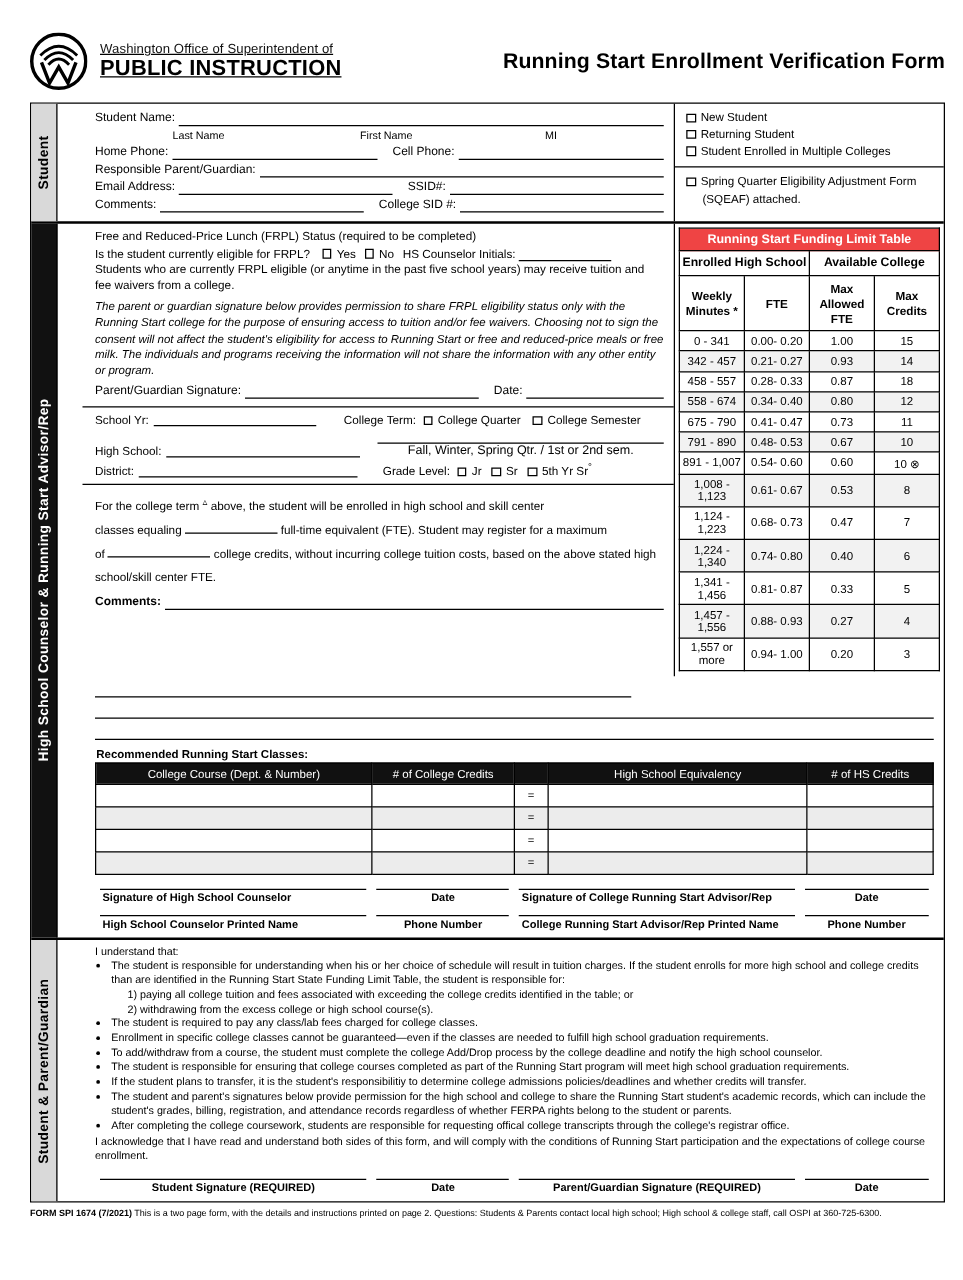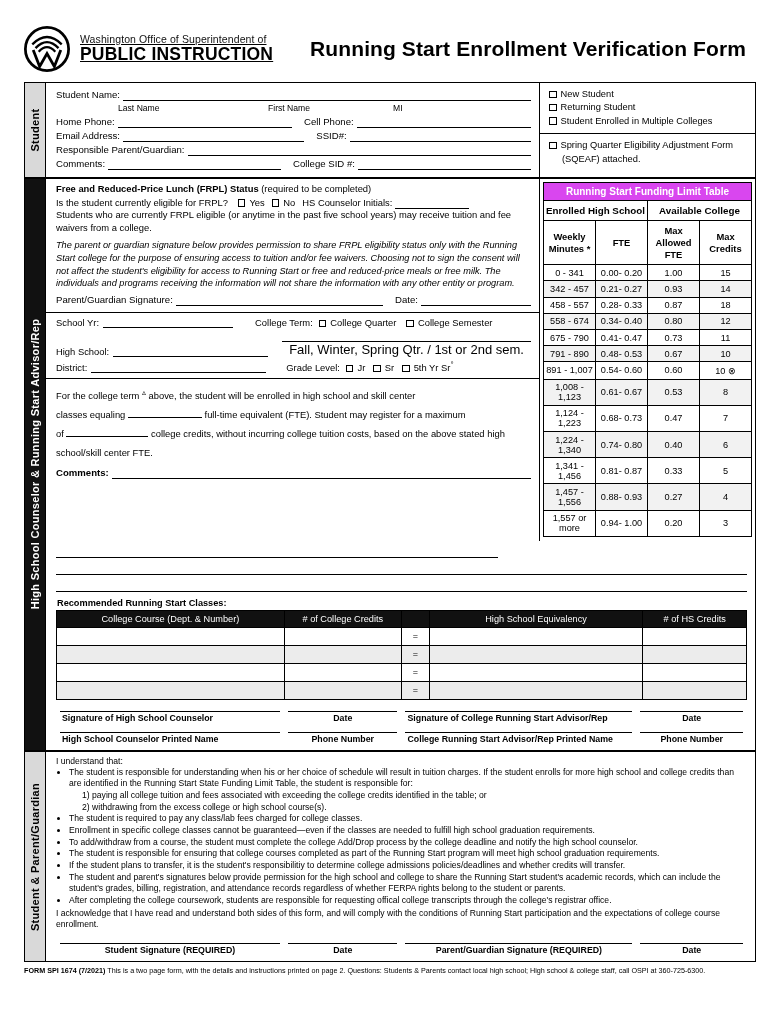--- a/index.html
+++ b/index.html
@@ -22,22 +22,22 @@
   .header {
     display: flex; align-items: center;
     padding: 22px 14px 6px 24px;
     height: 82px;
   }
   .logo-wrap { width: 46px; height: 46px; flex: 0 0 46px; }
   .ospi-text { margin-left: 10px; line-height: 1.05; text-decoration: underline; }
   .ospi-line1 { font-size: 10.5px; letter-spacing: .1px; color:#111; }
   .ospi-line2 { font-size: 17.5px; font-weight: bold; letter-spacing: .2px; color:#000; }
   .form-title {
-    margin-left: auto; margin-right: 10px;
-    font-size: 21px; font-weight: bold; letter-spacing: .1px;
+    margin-left: auto; 
+    font-size: 17px; font-weight: bold; letter-spacing: .1px;
     white-space: nowrap;
   }
 
   
   .frame {
     margin: 0 14px 0 24px;
     border: 1.6px solid #000;
     position: relative;
   }
 
@@ -54,72 +54,72 @@
   .side-tab span {
     position: absolute;
     left: 50%; top: 50%;
     transform: translate(-50%,-50%) rotate(-90deg);
     white-space: nowrap;
     font-weight: bold; font-size: 11px;
     letter-spacing: .3px;
   }
   .side-tab.dark span { color: #fff; }
 
-  .sbody { flex: 1 1 auto; min-width: 0; }
+  .sbody { flex: 1 1 auto; min-width: 0; padding-left: 20px; }
 
   
   .student-grid { display: flex; }
   .student-left { flex: 1 1 auto; padding: 6px 8px 5px 10px; }
   .student-right { width: 216px; flex: 0 0 216px; border-left: 1.4px solid #000; }
 
   .fline { display: flex; align-items: flex-end; margin-bottom: 2px; font-size: 9.6px; }
   .fline .lbl { white-space: nowrap; padding-bottom: 1px; }
   .rule { border-bottom: 1px solid #000; flex: 1 1 auto; height: 11px; margin-left: 3px; }
   .gap { width: 12px; flex: 0 0 12px; }
 
   .subcaps { display:flex; font-size: 8.6px; margin: 0 0 3px 0; padding-left: 62px; }
   .subcaps span:nth-child(1){ width: 150px; }
-  .subcaps span:nth-child(2){ width: 125px; }
+  .subcaps span:nth-child(2){ width: 148px; }
 
   .chkbox {
     display: inline-block; width: 7.5px; height: 7.5px;
     border: 1.1px solid #000; margin-right: 4px;
     vertical-align: -1px; background:#fff;
   }
   .chkgrp { border-bottom: 1.8px solid #000; padding: 5px 6px 5px 9px; }
   .chkgrp.last { border-bottom: none; }
   .chkline { font-size: 9.3px; line-height: 1.45; white-space: nowrap; }
   .chkline.wrap { white-space: normal; }
 
   
   .mid-grid { display: flex; }
   .mid-left { flex: 1 1 auto; min-width: 0; }
   .mid-right { width: 216px; flex: 0 0 216px; border-left: 1.4px solid #000; padding: 3px 3px 4px 3px; }
 
   .blk { padding: 4px 8px 4px 10px; border-bottom: 1.8px solid #000; }
   .blk.nb { border-bottom: none; }
   .p { font-size: 9.4px; line-height: 1.35; }
-  .p b { font-weight: bold; }
+  .p b { font-weight: normal; }
   .ital { font-style: italic; font-size: 9.2px; line-height: 1.4; }
 
   
   .ftab { width: 100%; border-collapse: collapse; table-layout: fixed; }
   .ftab th, .ftab td { border: 1px solid #000; text-align: center; }
   .ftab .tbar {
-    background: #d946ef; color: #fff; font-weight: bold;
+    background: #ef4444; color: #fff; font-weight: bold;
     font-size: 10px; padding: 3px 0; border: 1.2px solid #000;
   }
   .ftab .grp { font-weight: bold; font-size: 9.8px; padding: 4px 1px; }
   .ftab .hd { font-weight: bold; font-size: 9.4px; padding: 4px 1px; line-height: 1.25; }
   .ftab td.c { font-size: 9.2px; padding: 2.6px 1px; }
   .ftab tr.alt td.c { background: #f2f2f2; }
 
   
   .termline { display:flex; align-items:flex-end; font-size: 9.4px; margin-bottom: 3px; }
-  .capnote { font-size: 13px; text-align:center; }
+  .capnote { font-size: 10px; text-align:center; }
 
   .cmt-lines .cl { border-bottom: 1.1px solid #000; height: 17px; }
   .cmt-lines .cl.short { width: 64%; }
 
   
   .ctab { width: 100%; border-collapse: collapse; table-layout: fixed; }
   .ctab th {
     background: #111; color: #fff; font-weight: normal;
     font-size: 9.2px; padding: 3px 2px; border: 1.1px solid #000;
   }
@@ -192,29 +192,29 @@
 
             <div class="fline">
               <span class="lbl">Home Phone:</span>
               <span class="rule"></span>
               <span class="gap"></span>
               <span class="lbl">Cell Phone:</span>
               <span class="rule"></span>
             </div>
 
             <div class="fline">
+              <span class="lbl">Responsible Parent/Guardian:</span>
+              <span class="rule"></span>
+            </div>
+
+            <div class="fline">
               <span class="lbl">Email Address:</span>
               <span class="rule"></span>
               <span class="gap"></span>
               <span class="lbl">SSID#:</span>
-              <span class="rule"></span>
-            </div>
-
-            <div class="fline">
-              <span class="lbl">Responsible Parent/Guardian:</span>
               <span class="rule"></span>
             </div>
 
             <div class="fline">
               <span class="lbl">Comments:</span>
               <span class="rule"></span>
               <span class="gap"></span>
               <span class="lbl">College SID #:</span>
               <span class="rule"></span>
             </div>

